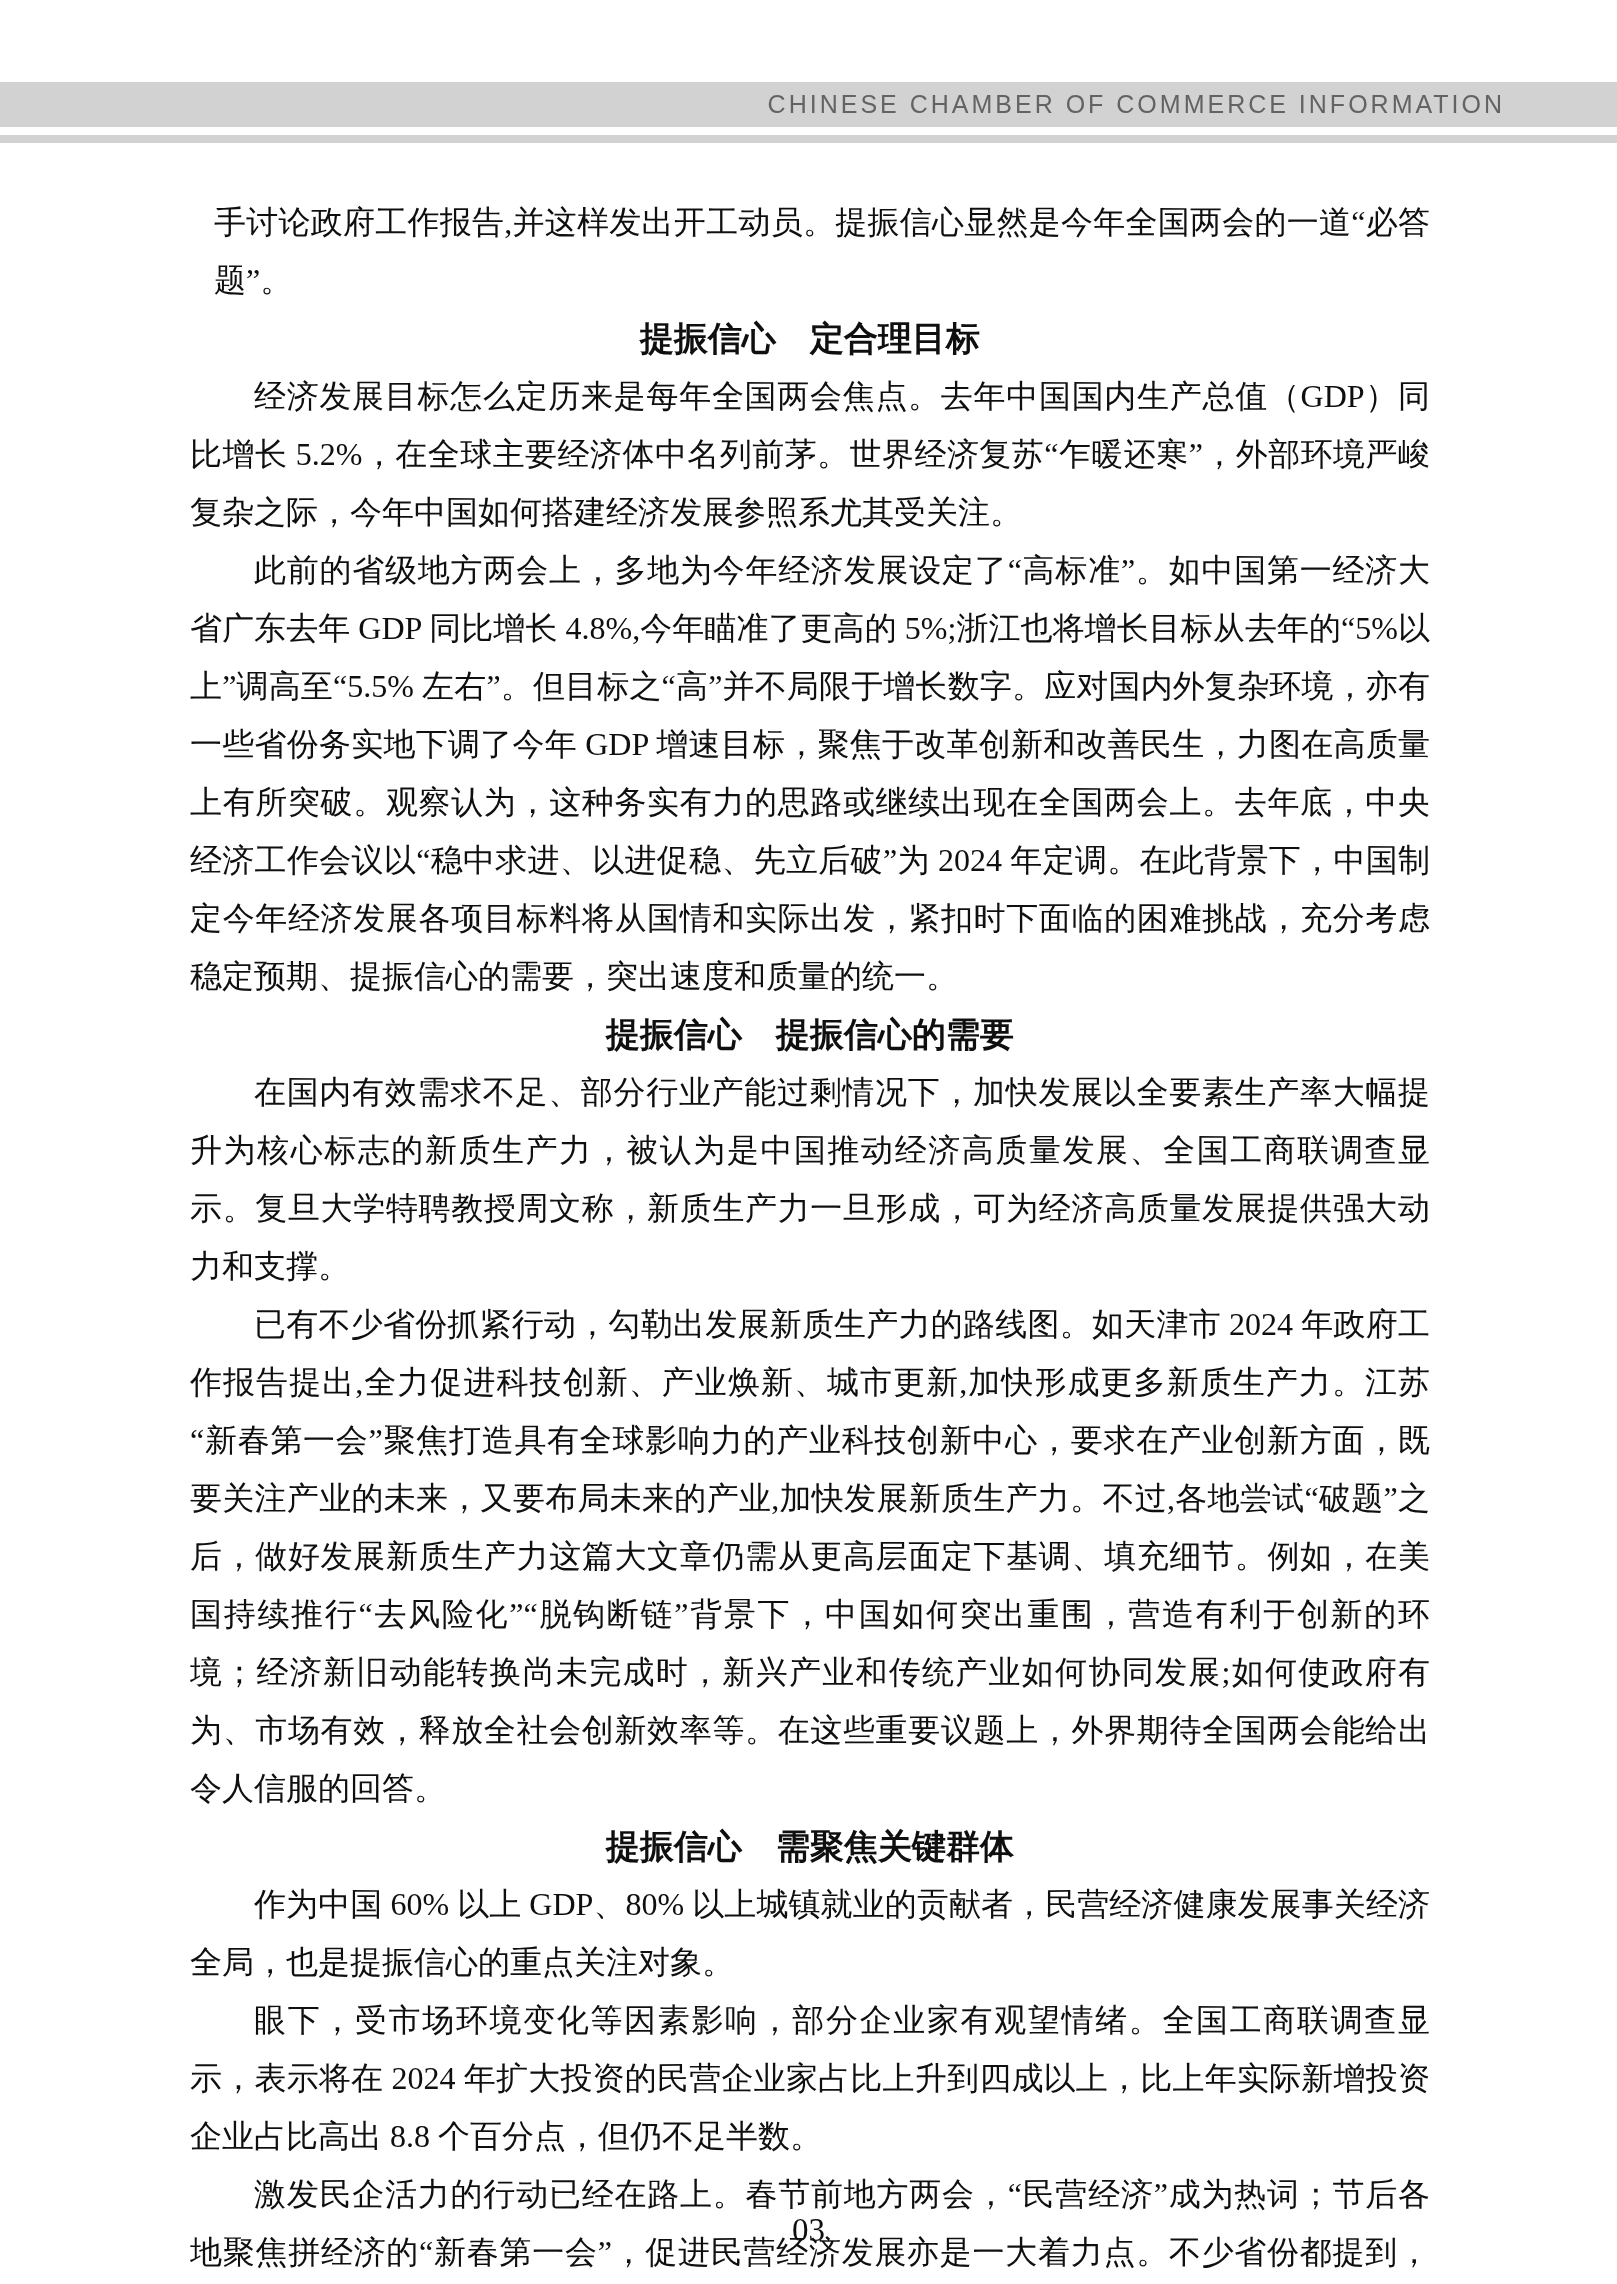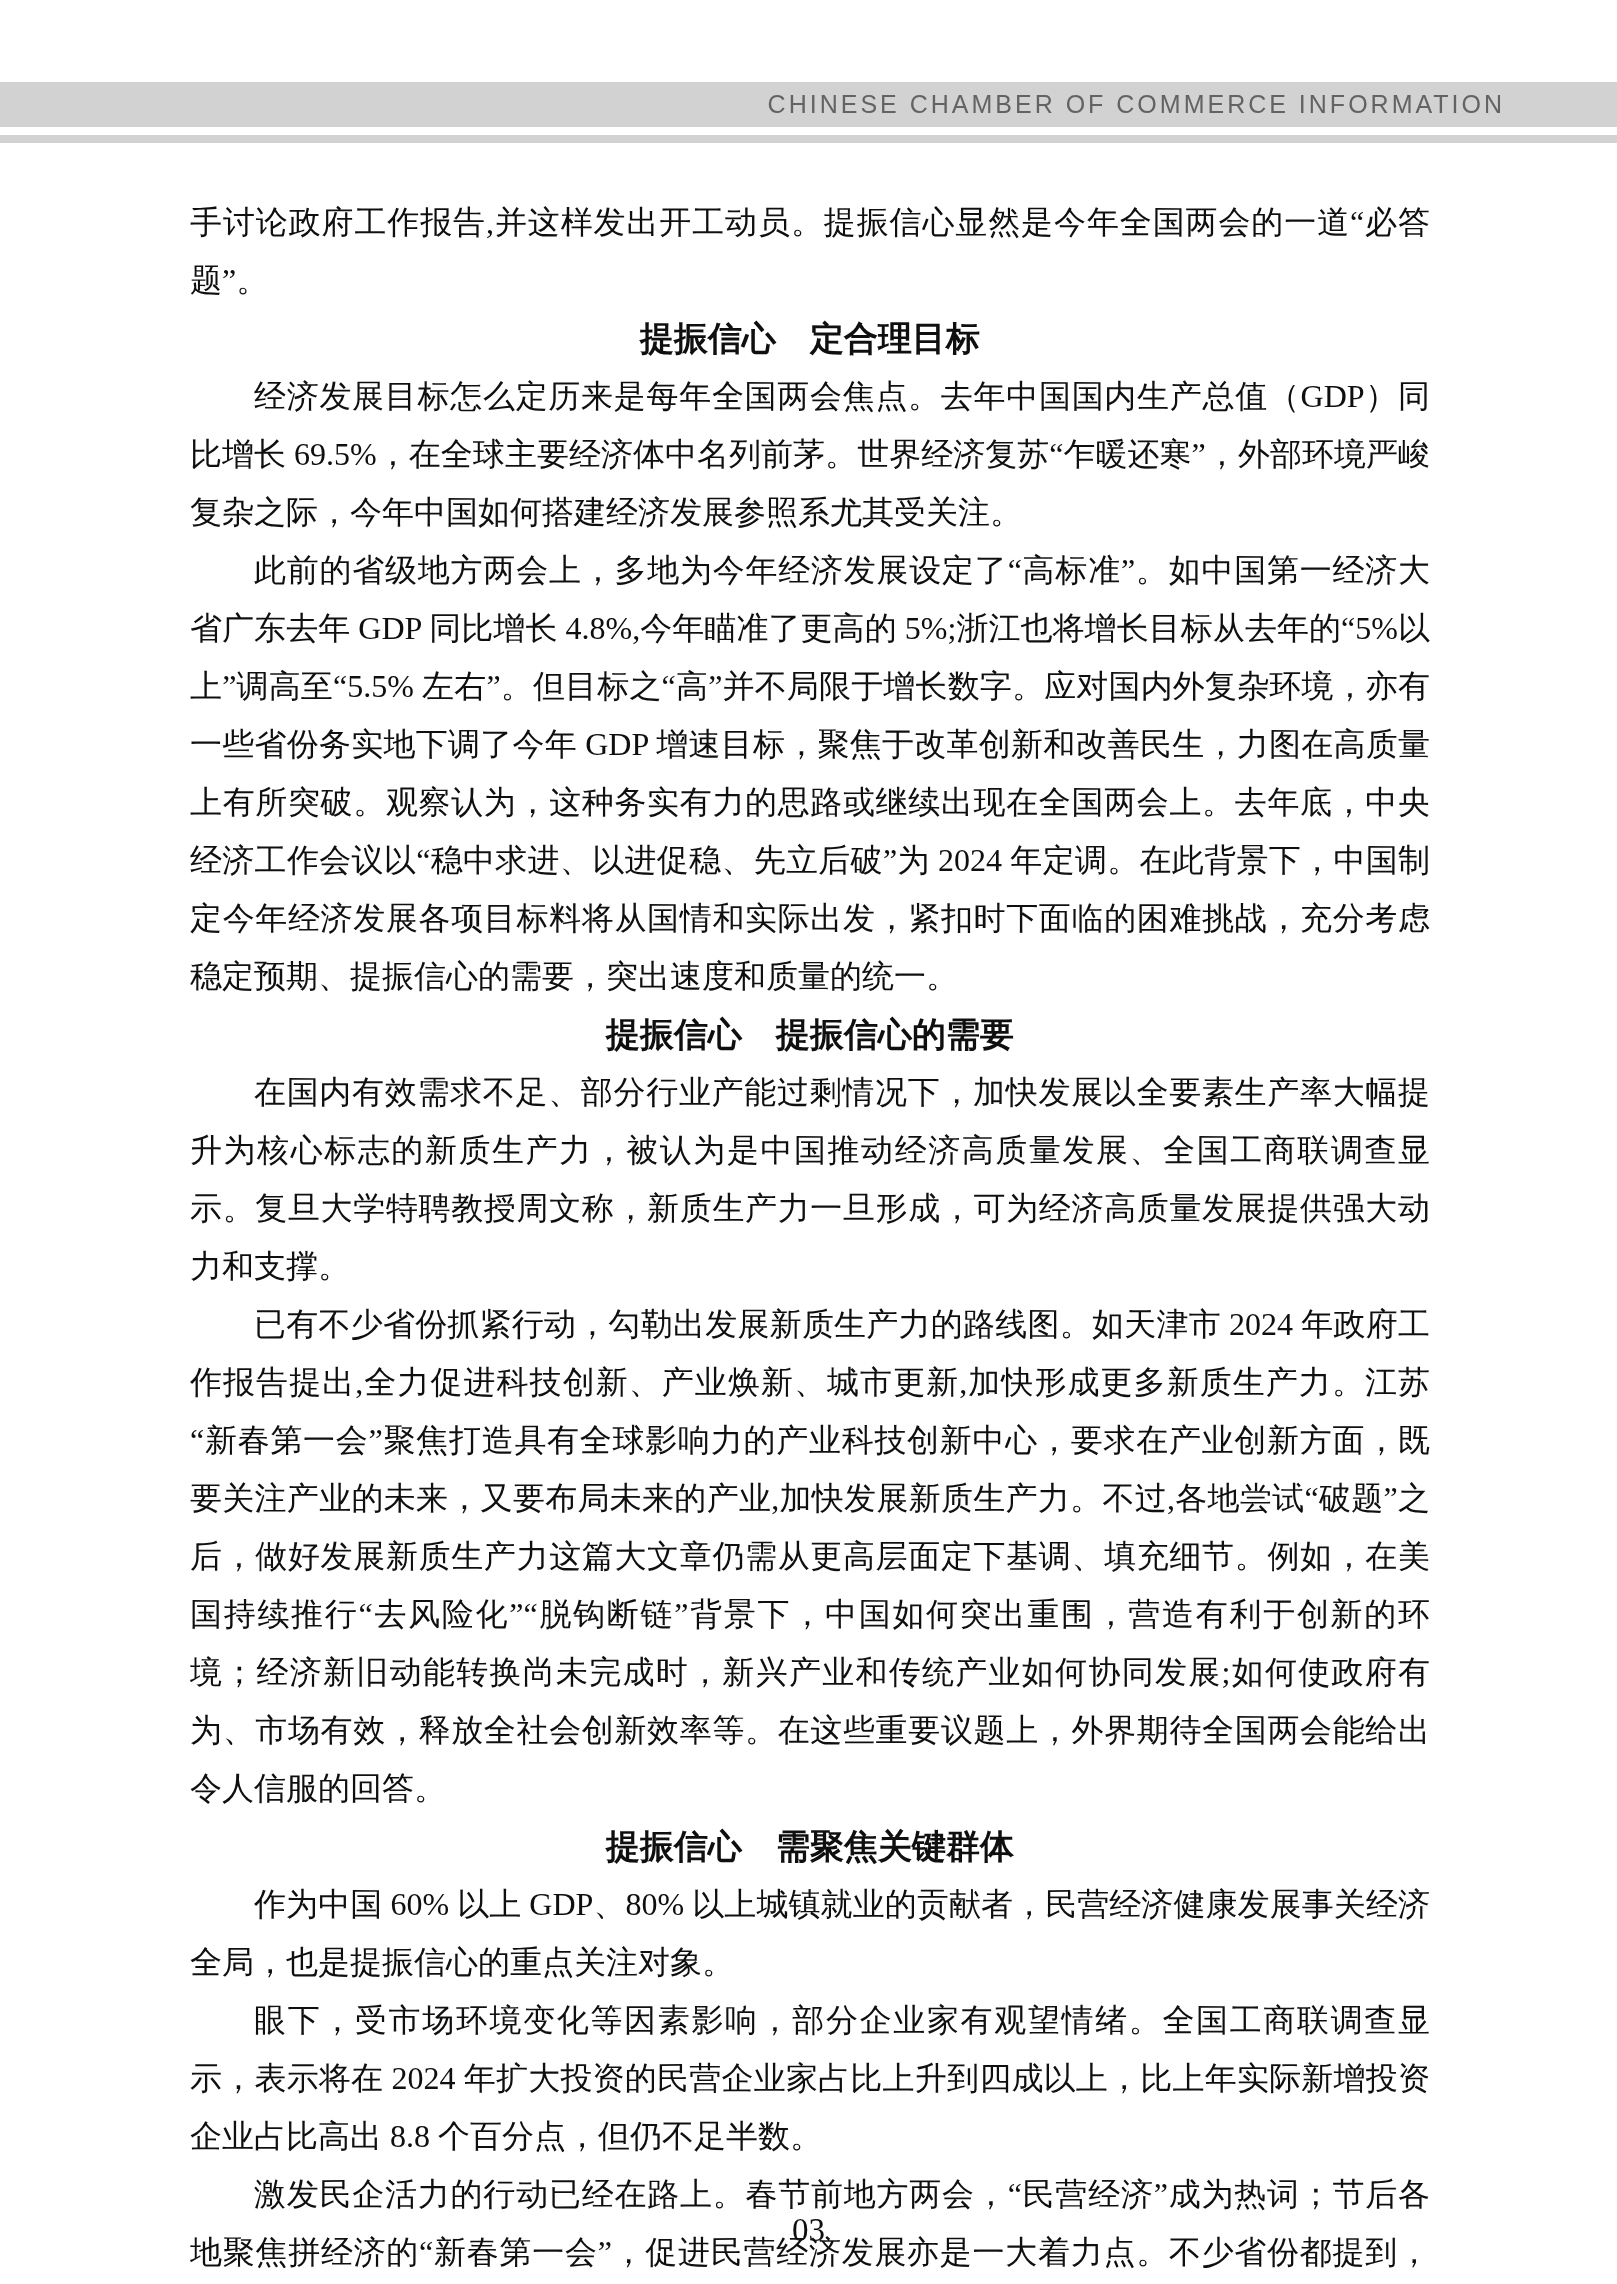--- a/index.html
+++ b/index.html
@@ -46,21 +46,21 @@
     color: var(--body_text, #0f0f0f);
     font-family: "Liberation Serif", "DejaVu Serif", serif;
   }
   .body-para {
     margin: 0;
     font-size: 32px;
     line-height: 58px;
     text-align: justify;
     text-indent: 2em;
   }
-  .continuation { text-indent: 0; }
+  .continuation { text-indent: 0; margin-left: 24px; }
   .section-heading {
     margin: 0;
     font-size: 34px;
     line-height: 58px;
     font-weight: bold;
     text-align: center;
     text-indent: 0;
     font-family: "Liberation Sans", "DejaVu Sans", sans-serif;
     color: var(--body_text, #0f0f0f);
   }
@@ -87,21 +87,21 @@
   </div>
 
   <div class="rule-bar"></div>
 
   <main class="content">
 
     <p class="body-para continuation">手讨论政府工作报告,并这样发出开工动员。提振信心显然是今年全国两会的一道“必答题”。</p>
 
     <h2 class="section-heading">提振信心　定合理目标</h2>
 
-    <p class="body-para">经济发展目标怎么定历来是每年全国两会焦点。去年中国国内生产总值（GDP）同比增长 69.5%，在全球主要经济体中名列前茅。世界经济复苏“乍暖还寒”，外部环境严峻复杂之际，今年中国如何搭建经济发展参照系尤其受关注。</p>
+    <p class="body-para">经济发展目标怎么定历来是每年全国两会焦点。去年中国国内生产总值（GDP）同比增长 5.2%，在全球主要经济体中名列前茅。世界经济复苏“乍暖还寒”，外部环境严峻复杂之际，今年中国如何搭建经济发展参照系尤其受关注。</p>
 
     <p class="body-para">此前的省级地方两会上，多地为今年经济发展设定了“高标准”。如中国第一经济大省广东去年 GDP 同比增长 4.8%,今年瞄准了更高的 5%;浙江也将增长目标从去年的“5%以上”调高至“5.5% 左右”。但目标之“高”并不局限于增长数字。应对国内外复杂环境，亦有一些省份务实地下调了今年 GDP 增速目标，聚焦于改革创新和改善民生，力图在高质量上有所突破。观察认为，这种务实有力的思路或继续出现在全国两会上。去年底，中央经济工作会议以“稳中求进、以进促稳、先立后破”为 2024 年定调。在此背景下，中国制定今年经济发展各项目标料将从国情和实际出发，紧扣时下面临的困难挑战，充分考虑稳定预期、提振信心的需要，突出速度和质量的统一。</p>
 
     <h2 class="section-heading">提振信心　提振信心的需要</h2>
 
     <p class="body-para">在国内有效需求不足、部分行业产能过剩情况下，加快发展以全要素生产率大幅提升为核心标志的新质生产力，被认为是中国推动经济高质量发展、全国工商联调查显示。复旦大学特聘教授周文称，新质生产力一旦形成，可为经济高质量发展提供强大动力和支撑。</p>
 
     <p class="body-para">已有不少省份抓紧行动，勾勒出发展新质生产力的路线图。如天津市 2024 年政府工作报告提出,全力促进科技创新、产业焕新、城市更新,加快形成更多新质生产力。江苏“新春第一会”聚焦打造具有全球影响力的产业科技创新中心，要求在产业创新方面，既要关注产业的未来，又要布局未来的产业,加快发展新质生产力。不过,各地尝试“破题”之后，做好发展新质生产力这篇大文章仍需从更高层面定下基调、填充细节。例如，在美国持续推行“去风险化”“脱钩断链”背景下，中国如何突出重围，营造有利于创新的环境；经济新旧动能转换尚未完成时，新兴产业和传统产业如何协同发展;如何使政府有为、市场有效，释放全社会创新效率等。在这些重要议题上，外界期待全国两会能给出令人信服的回答。</p>
 
     <h2 class="section-heading">提振信心　需聚焦关键群体</h2>

